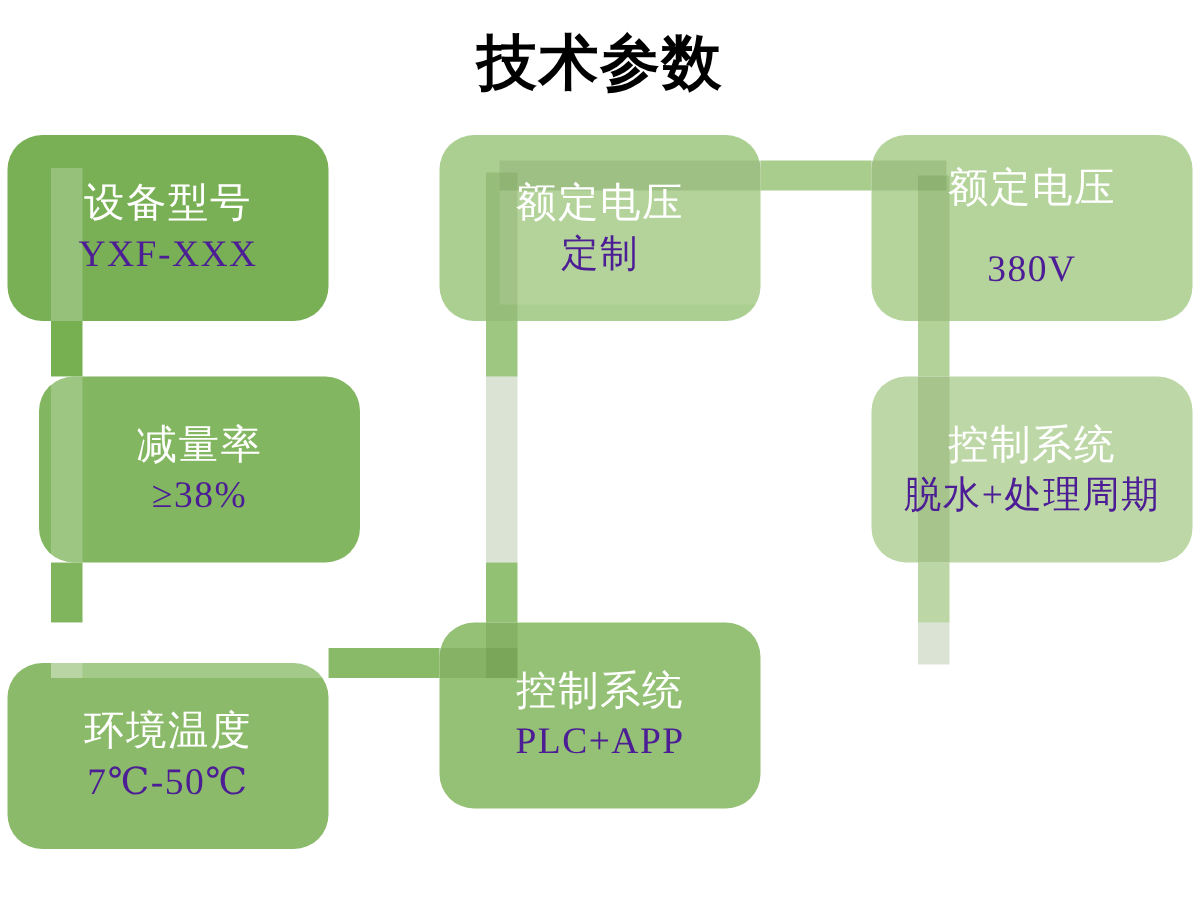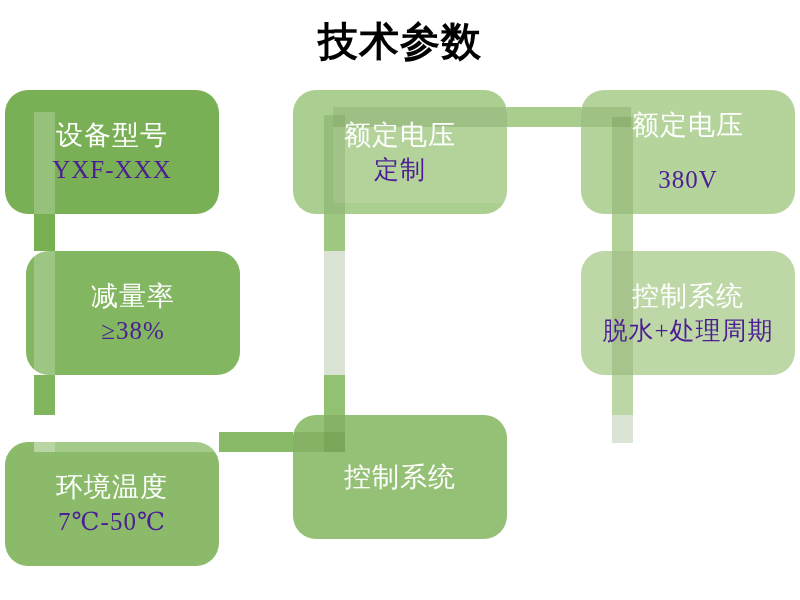--- a/index.html
+++ b/index.html
@@ -88,20 +88,21 @@
   <div class="card c0 r1" style="background-color: rgb(130, 182, 96); margin-left: 21px;">
     <div class="label">减量率</div>
     <div class="value">≥38%</div>
   </div>
   <div class="card c0 r2" style="background-color: rgb(139, 187, 106); margin-top: 27px;">
     <div class="label">环境温度</div>
     <div class="value">7℃-50℃</div>
   </div>
   <div class="card c1 r2" style="background-color: rgb(148, 193, 117); font-family: Liberation Serif, serif;">
     <div class="label">控制系统</div>
+    <div class="value">PLC+APP</div>
   </div>
   <div class="card c1 r0" style="background-color: rgb(171, 207, 144);">
     <div class="label">额定电压</div>
     <div class="value">定制</div>
   </div>
   <div class="card c2 r0" style="background-color: rgb(180, 212, 155); gap: 28px;">
     <div class="label">额定电压</div>
     <div class="value">380V</div>
   </div>
   <div class="card c2 r1" style="background-color: rgb(189, 216, 166);">

